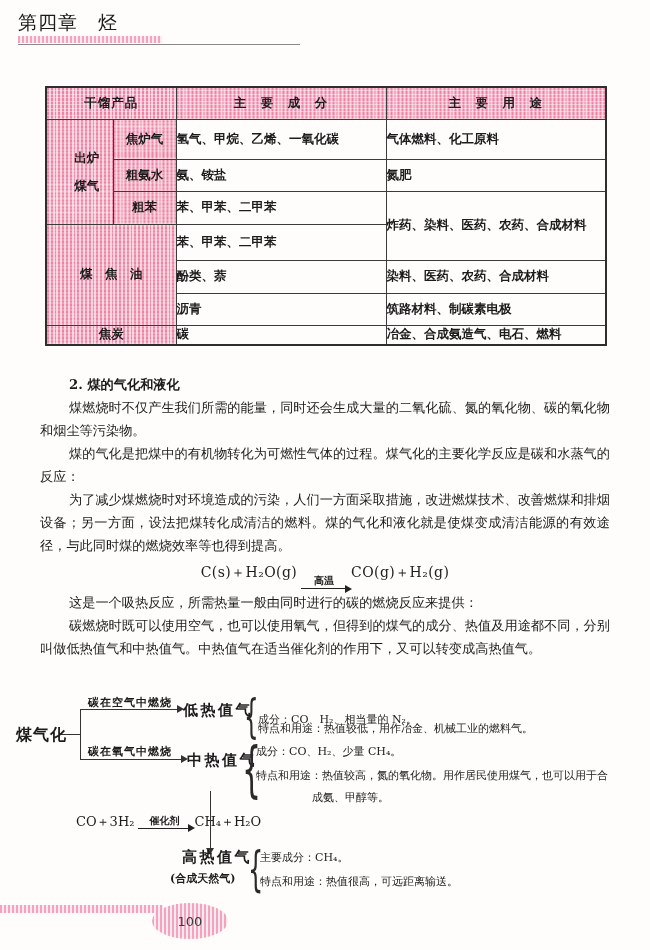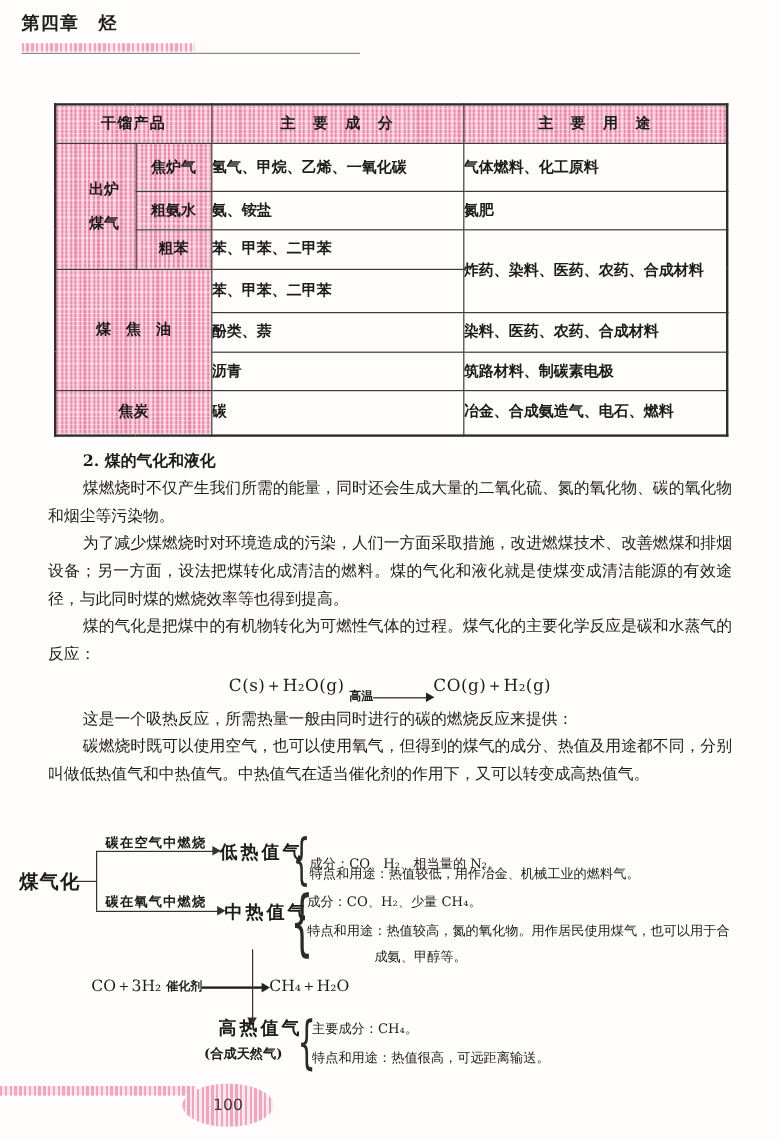--- a/index.html
+++ b/index.html
@@ -5,21 +5,21 @@
   :root{
     --stripe-dark:#ec84a6; --stripe-light:#f9cfdc;
     --bar-dark:#f3a3bd; --bar-light:#fdeaf0;
     --border:#3b3b3b; --ink:#1c1c1c;
   }
   *{box-sizing:border-box;}
   body{margin:0;background:#e8e8e8;}
   .page{position:relative;width:650px;height:950px;background:#fefdfb;overflow:hidden;
         font-family:"DejaVu Serif",serif;color:var(--ink);}
   
-  .chapter{position:absolute;left:18px;top:10px;font-size:15px;font-weight:bold;
+  .chapter{position:absolute;left:18px;top:10px;font-size:19px;font-weight:normal;
            font-family:"DejaVu Sans",sans-serif;letter-spacing:1px;}
   .header-bar{position:absolute;left:18px;top:36px;width:144px;height:7px;
         background:repeating-linear-gradient(90deg,var(--bar-dark) 0 2px,var(--bar-light) 2px 4px);}
   .header-rule{position:absolute;left:18px;top:44px;width:282px;height:1px;background:#8a8a8a;}
   .table-title{position:absolute;left:0;top:61px;width:650px;text-align:center;font-weight:bold;
            font-size:13.5px;font-family:"DejaVu Sans",sans-serif;}
   
   table.t46{position:absolute;left:45px;top:86px;width:560px;border-collapse:collapse;
            table-layout:fixed;border:2px solid #2e2e2e;}
   .t46 th,.t46 td{border:1px solid var(--border);padding:0;font-size:12.5px;overflow:hidden;}
@@ -29,21 +29,21 @@
         repeating-linear-gradient(90deg,var(--stripe-dark) 0 1.8px,var(--stripe-light) 1.8px 3.8px);
       text-align:center;font-family:"DejaVu Sans",sans-serif;font-weight:bold;}
   .grp div{line-height:28px;margin-left:14px;}
   .ct{padding:0 8px;background:#fefdfb;font-weight:bold;font-family:"DejaVu Serif",serif;}
   
   .content{position:absolute;left:40px;top:373px;width:570px;font-size:13.2px;line-height:23px;
            text-align:justify;}
   .content p{margin:0;text-indent:2.2em;}
   .sec-heading{font-weight:bold;}
   .equation{text-align:center;margin:4px 0 2px;font-size:14px;letter-spacing:.4px;text-indent:0;}
-  .rxn{display:inline-flex;flex-direction:row;align-items:center;margin:0 4px;vertical-align:-7px;}
+  .rxn{display:inline-flex;flex-direction:column;align-items:center;margin:0 4px;vertical-align:-7px;}
   .rxn-cond{font-size:10px;font-weight:bold;line-height:1.1;letter-spacing:0;}
   .rxn-line{position:relative;width:46px;height:1.3px;background:#222;margin-top:2px;}
   .rxn-line::after{content:'';position:absolute;right:-5px;top:-3.4px;border-left:7px solid #222;
         border-top:4px solid transparent;border-bottom:4px solid transparent;}
   
   .diagram{position:absolute;left:0;top:695px;width:650px;height:215px;}
   .dg-root{position:absolute;left:16px;top:30px;font-size:16px;font-weight:bold;letter-spacing:1px;}
   .fork-dash{position:absolute;left:61px;top:39px;width:19px;height:1.3px;background:#333;}
   .fork-v{position:absolute;left:80px;top:14px;width:1.3px;height:50px;background:#333;}
   .hline{position:absolute;height:1.3px;background:#333;}
@@ -114,33 +114,33 @@
       <td class="ct">苯、甲苯、二甲苯</td>
     </tr>
     <tr style="height:33px">
       <td class="ct">酚类、萘</td>
       <td class="ct">染料、医药、农药、合成材料</td>
     </tr>
     <tr style="height:32px">
       <td class="ct">沥青</td>
       <td class="ct">筑路材料、制碳素电极</td>
     </tr>
-    <tr style="height:38px">
+    <tr style="height:20px">
       <td colspan="2" class="pk">焦炭</td>
       <td class="ct">碳</td>
       <td class="ct">冶金、合成氨造气、电石、燃料</td>
     </tr>
     </tbody>
   </table>
 
   <div class="content">
     <p class="sec-heading">2. 煤的气化和液化</p>
     <p>煤燃烧时不仅产生我们所需的能量，同时还会生成大量的二氧化硫、氮的氧化物、碳的氧化物和烟尘等污染物。</p>
+    <p>煤的气化是把煤中的有机物转化为可燃性气体的过程。煤气化的主要化学反应是碳和水蒸气的反应：</p>
     <p>为了减少煤燃烧时对环境造成的污染，人们一方面采取措施，改进燃煤技术、改善燃煤和排烟设备；另一方面，设法把煤转化成清洁的燃料。煤的气化和液化就是使煤变成清洁能源的有效途径，与此同时煤的燃烧效率等也得到提高。</p>
-    <p>煤的气化是把煤中的有机物转化为可燃性气体的过程。煤气化的主要化学反应是碳和水蒸气的反应：</p>
     <div class="equation">
       <span>C(s)＋H₂O(g)</span><span class="rxn">
           <span class="rxn-cond">高温</span>
           <span class="rxn-line"></span>
         </span><span>CO(g)＋H₂(g)</span>
     </div>
     <p>这是一个吸热反应，所需热量一般由同时进行的碳的燃烧反应来提供：</p>
     <p>碳燃烧时既可以使用空气，也可以使用氧气，但得到的煤气的成分、热值及用途都不同，分别叫做低热值气和中热值气。中热值气在适当催化剂的作用下，又可以转变成高热值气。</p>
   </div>
 

